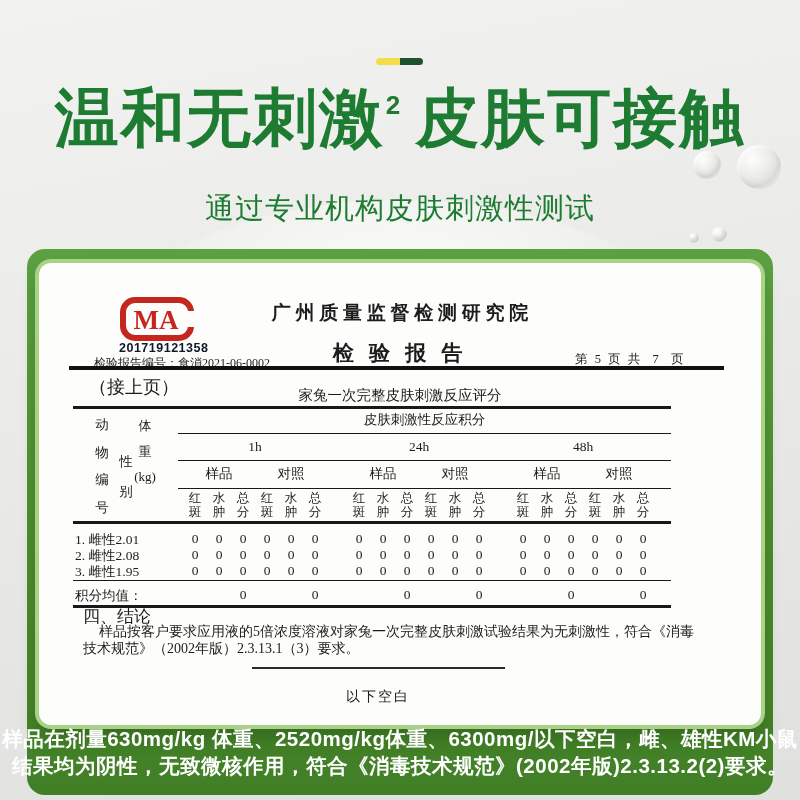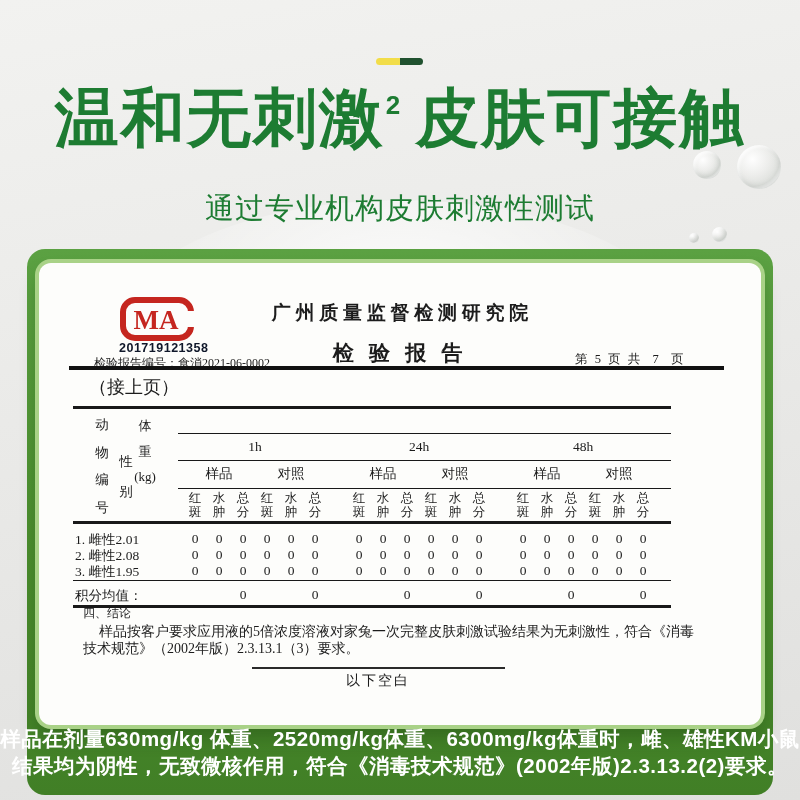--- a/index.html
+++ b/index.html
@@ -59,26 +59,26 @@
   #l1{top:3px}#l2{top:30px}#l3{top:57px}#l4{top:85px}#l5{top:118px}#l6{top:177px}#l7{top:202px}
   .vhead{white-space:pre-line;text-align:center;font-size:13.5px;}
   #corner-animal{left:20px;top:8px;width:18px;line-height:27.5px;}
   #corner-sex{left:45px;top:44px;width:16px;line-height:30px;}
   #corner-weight{left:55px;top:10px;width:34px;line-height:25.5px;font-size:13px;}
   .span-header{left:105px;top:8px;width:493px;text-align:center;font-size:13.5px;}
   .tcell{position:absolute;text-align:center;font-size:13.5px;}
   .tmet{white-space:pre-line;font-size:12.5px;line-height:14px;}
   .trow-label{position:absolute;font-size:13.5px;white-space:nowrap;}
 
-  .conclusion-heading{left:44px;top:342px;font-size:12px;white-space:nowrap;}
+  .conclusion-heading{left:44px;top:342px;font-size:17px;white-space:nowrap;}
   .conclusion-line1{left:60px;top:360px;font-size:14px;white-space:nowrap;}
   .conclusion-line2{left:44px;top:377px;font-size:14px;white-space:nowrap;}
   .blank-wrap{left:189px;top:404px;width:300px;text-align:center;}
   .blank-rule{width:253px;height:2px;background:#2a2a2a;margin:0 auto;}
-  .blank-note{margin-top:3px;font-size:14px;letter-spacing:2px;}
+  .blank-note{margin-top:19px;font-size:14px;letter-spacing:2px;}
 
   
   .footer-text{left:0;top:726px;width:100%;text-align:center;color:#ffffff;font-weight:700;
                font-size:20.5px;line-height:26.5px;letter-spacing:.5px;}
 </style>
 </head>
 <body>
 
 <div class="glass"></div>
 <div id="bubble1" class="bubble"></div>
@@ -108,39 +108,41 @@
   </div>
   <div class="cma-number" style="color:#0f172a">201719121358</div>
   <div class="report-no">检验报告编号：食消2021-06-0002</div>
 
   <div class="institution">广 州 质 量 监 督 检 测 研 究 院</div>
   <div class="report-title">检 验 报 告</div>
   <div class="page-info">第 5 页 共  7  页</div>
   <div class="header-rule"></div>
 
   <div class="continued">（接上页）</div>
+  <div class="table-title">家兔一次完整皮肤刺激反应评分</div>
 
   <div class="rtable" id="report-table">
     <div id="l1" class="tline thick"></div>
     <div id="l2" class="tline part"></div>
     <div id="l3" class="tline part"></div>
     <div id="l4" class="tline part"></div>
     <div id="l5" class="tline thick"></div>
     <div id="l6" class="tline"></div>
     <div id="l7" class="tline thick"></div>
 
     <div id="corner-animal" class="vhead">动
 物
 编
 号</div>
     <div id="corner-sex" class="vhead">性
 别</div>
     <div id="corner-weight" class="vhead">体
 重
 (kg)</div>
+    <div class="span-header">皮肤刺激性反应积分</div>
   <div class="tcell" style="left: 110px; top: 36px; width: 144px;">1h</div>
       <div class="tcell" style="left: 274px; top: 36px; width: 144px;">24h</div>
       <div class="tcell" style="left: 438px; top: 36px; width: 144px;">48h</div>
       <div class="tcell" style="left: 110px; top: 62px; width: 72px;">样品</div>
       <div class="tcell" style="left: 182px; top: 62px; width: 72px;">对照</div>
       <div class="tcell" style="left: 274px; top: 62px; width: 72px;">样品</div>
       <div class="tcell" style="left: 346px; top: 62px; width: 72px;">对照</div>
       <div class="tcell" style="left: 438px; top: 62px; width: 72px;">样品</div>
       <div class="tcell" style="left: 510px; top: 62px; width: 72px;">对照</div>
       <div class="tcell tmet" style="left: 110px; top: 88px; width: 24px;">红
@@ -249,15 +251,15 @@
   <div class="conclusion-line1">样品按客户要求应用液的5倍浓度溶液对家兔一次完整皮肤刺激试验结果为无刺激性，符合《消毒</div>
   <div class="conclusion-line2">技术规范》（2002年版）2.3.13.1（3）要求。</div>
 
   <div class="blank-wrap">
     <div class="blank-rule"></div>
     <div class="blank-note">以下空白</div>
   </div>
 </div>
 
 <div class="abs footer-text">
-  <div>样品在剂量630mg/kg 体重、2520mg/kg体重、6300mg/kg体重时，雌、雄性KM小鼠</div>
+  <div>样品在剂量630mg/kg 体重、2520mg/kg体重、6300mg/以下空白，雌、雄性KM小鼠</div>
   <div>结果均为阴性，无致微核作用，符合《消毒技术规范》(2002年版)2.3.13.2(2)要求。</div>
 </div>
 
 </body></html>

